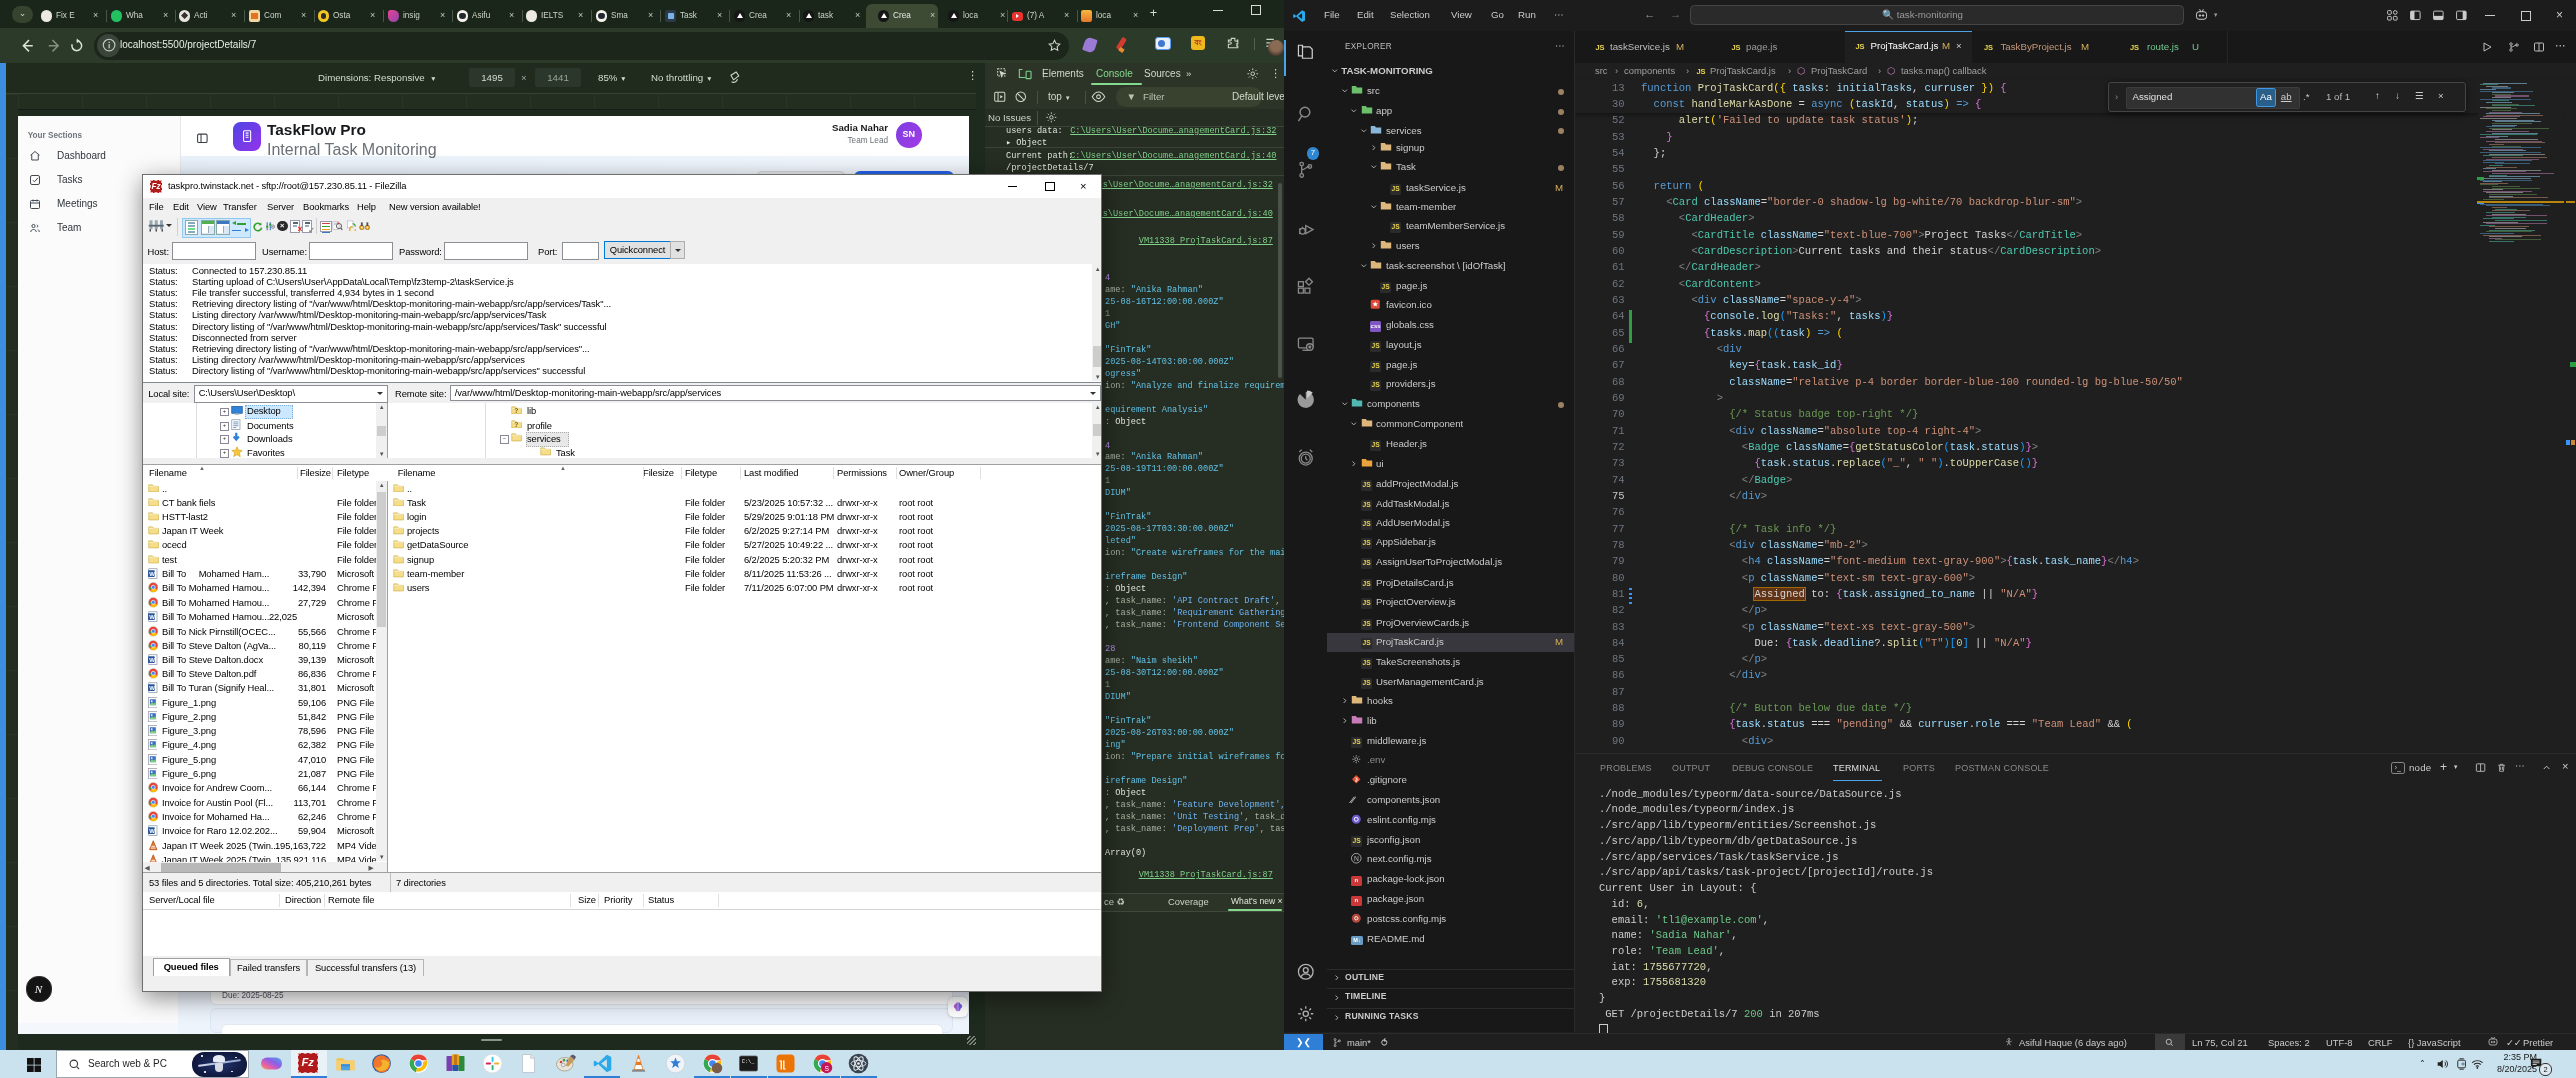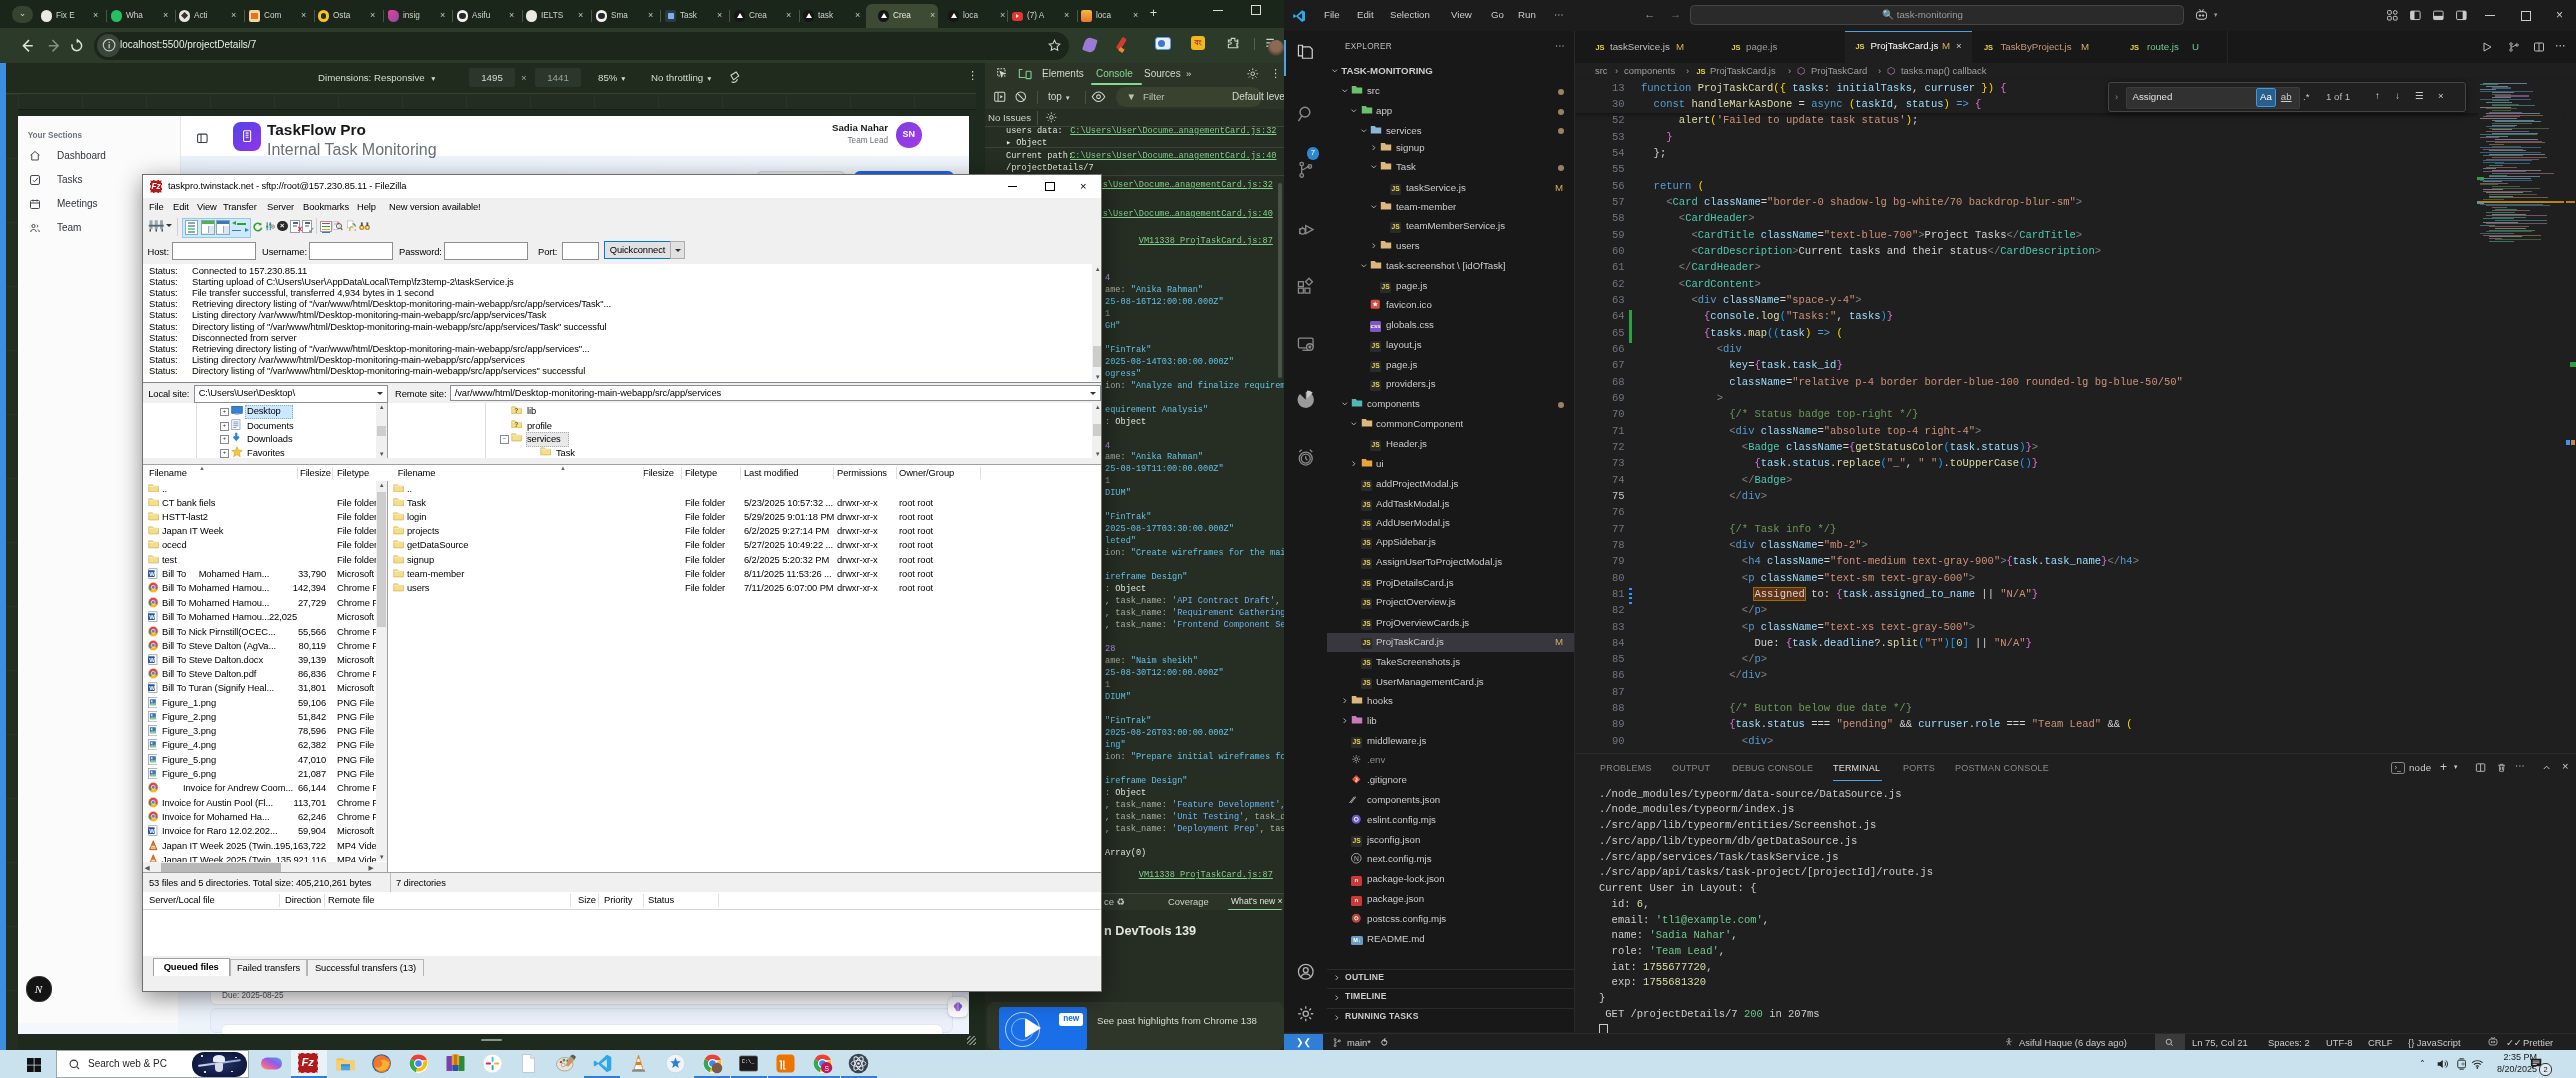--- a/index.html
+++ b/index.html
@@ -396,31 +396,20 @@
 <div class="abs" style="left:120px;top:698px;white-space:nowrap;"><span style="color:#a7b1a0;">, task_name: </span><span style="color:#6fb3f2;">'Deployment Prep'</span><span style="color:#a7b1a0;">, tas</span></div>
 <div class="abs" style="left:120px;top:722px;color:#e2e7dc;">Array(0)</div>
 <div class="abs" style="right:11.2px;top:744px;color:#7fd08a;text-decoration:underline;white-space:nowrap;">VM11338 ProjTaskCard.js:87</div>
 </div>
 
       <div class="abs" style="left:0;top:830px;width:299px;height:17px;background:#2c3428;border-top:0.7px solid #404a3c;border-bottom:0.7px solid #404a3c;font-size:9.4px;color:#ccd3c5;">
         <span style="position:absolute;left:119px;top:2.2px;">ce ♻</span>
         <span style="position:absolute;left:183px;top:2.2px;">Coverage</span>
         <span style="position:absolute;left:246px;top:2.2px;color:#dfe5d9;font-size:8.6px;">What's new ×</span>
         <div class="abs" style="left:243px;top:15px;width:54px;height:2.2px;background:#84d98e;border-radius:1.5px;"></div>
-      </div>
-      <div class="abs" style="left:0;top:847px;width:299px;height:140px;background:#262d22;">
-        <div class="abs" style="left:119px;top:13.5px;font-size:12.7px;font-weight:bold;color:#e6e9e0;">n DevTools 139</div>
-        <div class="abs" style="left:1.5px;top:92px;width:297px;height:48px;background:#2e3629;border-radius:7.5px;"></div>
-        <div class="abs" style="left:14.2px;top:97px;width:88px;height:43px;background:#1a6fe8;border-radius:3px;overflow:hidden;">
-          <div style="position:absolute;left:6px;top:4.5px;width:33px;height:33px;border:1.1px solid rgba(255,255,255,.7);border-radius:50%;"></div>
-          <div style="position:absolute;left:12px;top:10.5px;width:21px;height:21px;border:0.7px solid rgba(255,255,255,.5);border-radius:50%;"></div>
-          <div style="position:absolute;left:25.5px;top:10.5px;width:0;height:0;border-top:10.5px solid transparent;border-bottom:10.5px solid transparent;border-left:16.5px solid #fff;border-radius:2.2px;"></div>
-          <div style="position:absolute;left:60px;top:6px;width:24px;height:12.7px;background:#fff;border-radius:2.2px;color:#1a6fe8;font-size:8.2px;font-weight:bold;text-align:center;line-height:12.7px;">new</div>
-        </div>
-        <div class="abs" style="left:112px;top:105px;font-size:9.7px;color:#d6dbd0;">See past highlights from Chrome 138</div>
       </div>
     </div>
     <div class="abs" style="left:481px;top:1039px;width:21px;height:2.2px;background:#8a948a;border-radius:1.5px;"></div>
     <div class="abs" style="left:967px;top:1036px;width:9px;height:9px;background:repeating-linear-gradient(135deg,transparent 0 1.5px,#7a847a 1.5px 3px);"></div>
   </div>
   <div id="bluestrip"></div>
   <div id="vscode">
 <div class="abs" style="left:0;top:0;width:1292px;height:31px;background:#1c1c1c;border-bottom:0.7px solid #2a2a2a;font-size:9.7px;color:#cccccc;">
 <svg class="abs" style="left:8.2px;top:9px;width:14.2px;height:14.2px;" viewBox="0 0 24 24">
           <path d="M17 2 L7 11.5 3.5 8.8 2 9.5v5l1.5.7L7 12.5 17 22l5-2.5v-15z M17 7v10l-6.5-5z" fill="#2aa8e8"></path>
@@ -1492,21 +1481,21 @@
 <div class="abs" style="left:19px;top:287px;white-space:nowrap;overflow:hidden;width:131px;">Figure_6.png</div>
 <div class="abs" style="left:97px;top:287px;width:86px;text-align:right;">21,087</div>
 <div class="abs" style="left:194px;top:287px;white-space:nowrap;">PNG File</div>
 <div class="abs" style="left:4.5px;top:301px;width:11.2px;height:11.2px;"><svg width="10.5" height="10.5" viewBox="0 0 14 14">
             <circle cx="7" cy="7" r="6.5" fill="#fff" stroke="#ccc"></circle>
             <circle cx="7" cy="7" r="6" fill="#e84335"></circle>
             <path d="M7 7 L1.5 10.5 A6 6 0 0 1 1 7z" fill="#34a853"></path>
             <path d="M7 7l5.5 3.5A6 6 0 0 1 3 12z" fill="#fbbc05"></path>
             <circle cx="7" cy="7" r="2.6" fill="#4285f4" stroke="#fff" stroke-width=".9"></circle>
           </svg></div>
-<div class="abs" style="left:19px;top:301px;white-space:nowrap;overflow:hidden;width:131px;margin-left:21px;">Invoice for Andrew Coom...</div>
+<div class="abs" style="left:19px;top:301px;white-space:nowrap;overflow:hidden;width:131px;">Invoice for Andrew Coom...</div>
 <div class="abs" style="left:97px;top:301px;width:86px;text-align:right;">66,144</div>
 <div class="abs" style="left:194px;top:301px;white-space:nowrap;">Chrome P</div>
 <div class="abs" style="left:4.5px;top:316px;width:11.2px;height:11.2px;"><svg width="10.5" height="10.5" viewBox="0 0 14 14">
             <circle cx="7" cy="7" r="6.5" fill="#fff" stroke="#ccc"></circle>
             <circle cx="7" cy="7" r="6" fill="#e84335"></circle>
             <path d="M7 7 L1.5 10.5 A6 6 0 0 1 1 7z" fill="#34a853"></path>
             <path d="M7 7l5.5 3.5A6 6 0 0 1 3 12z" fill="#fbbc05"></path>
             <circle cx="7" cy="7" r="2.6" fill="#4285f4" stroke="#fff" stroke-width=".9"></circle>
           </svg></div>
 <div class="abs" style="left:19px;top:316px;white-space:nowrap;overflow:hidden;width:131px;">Invoice for Austin Pool (Fl...</div>

